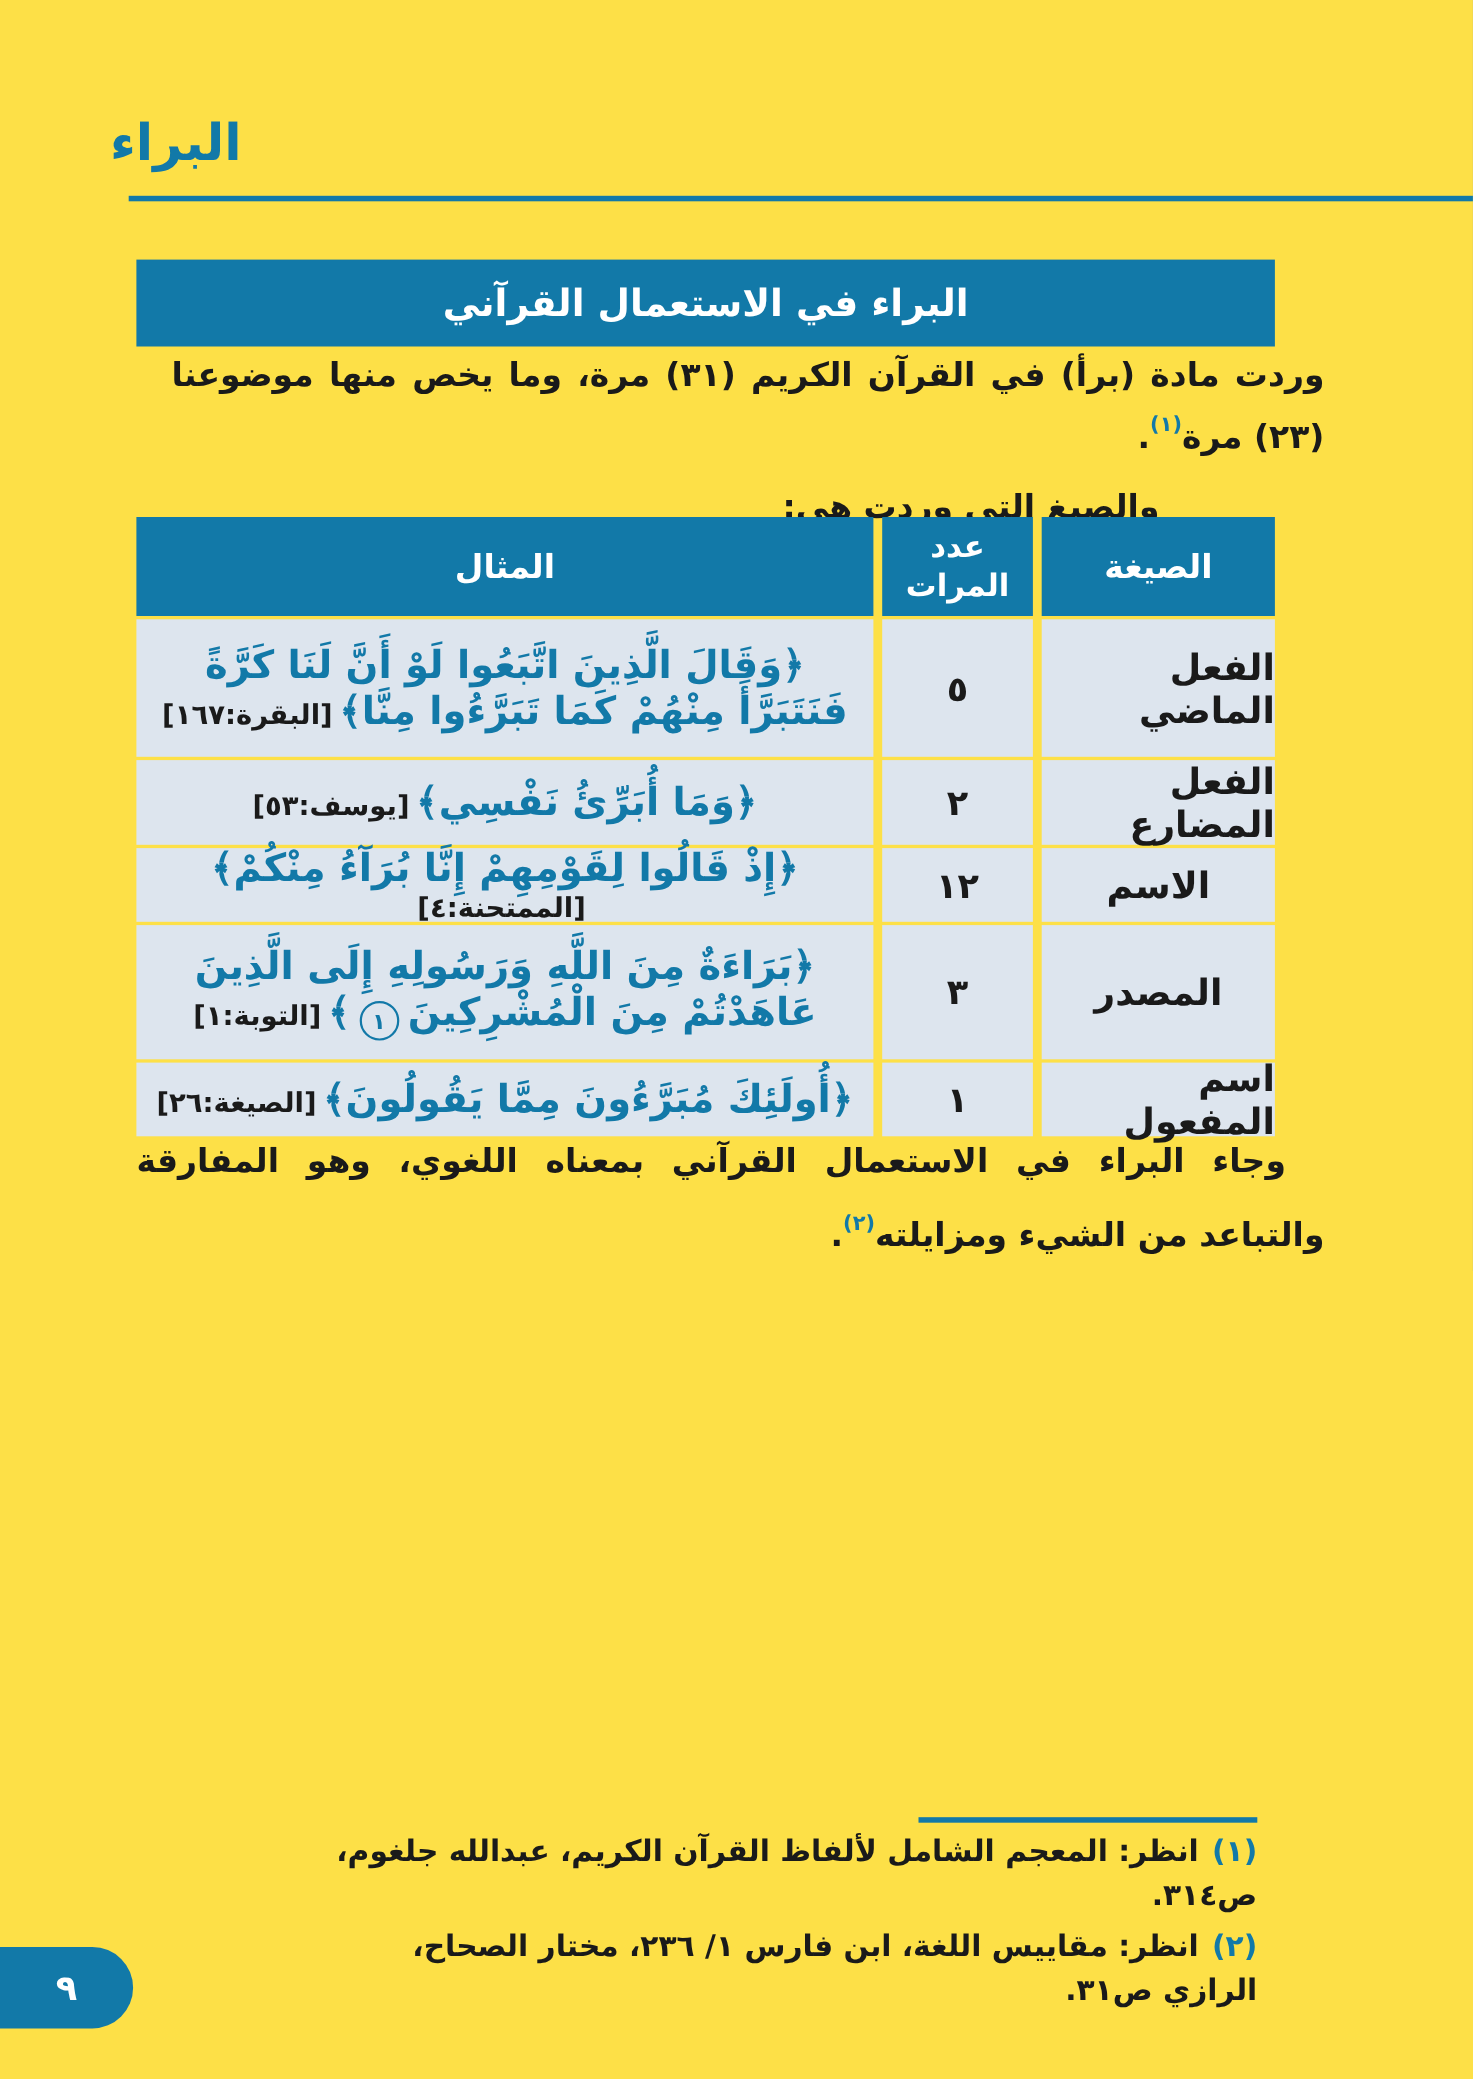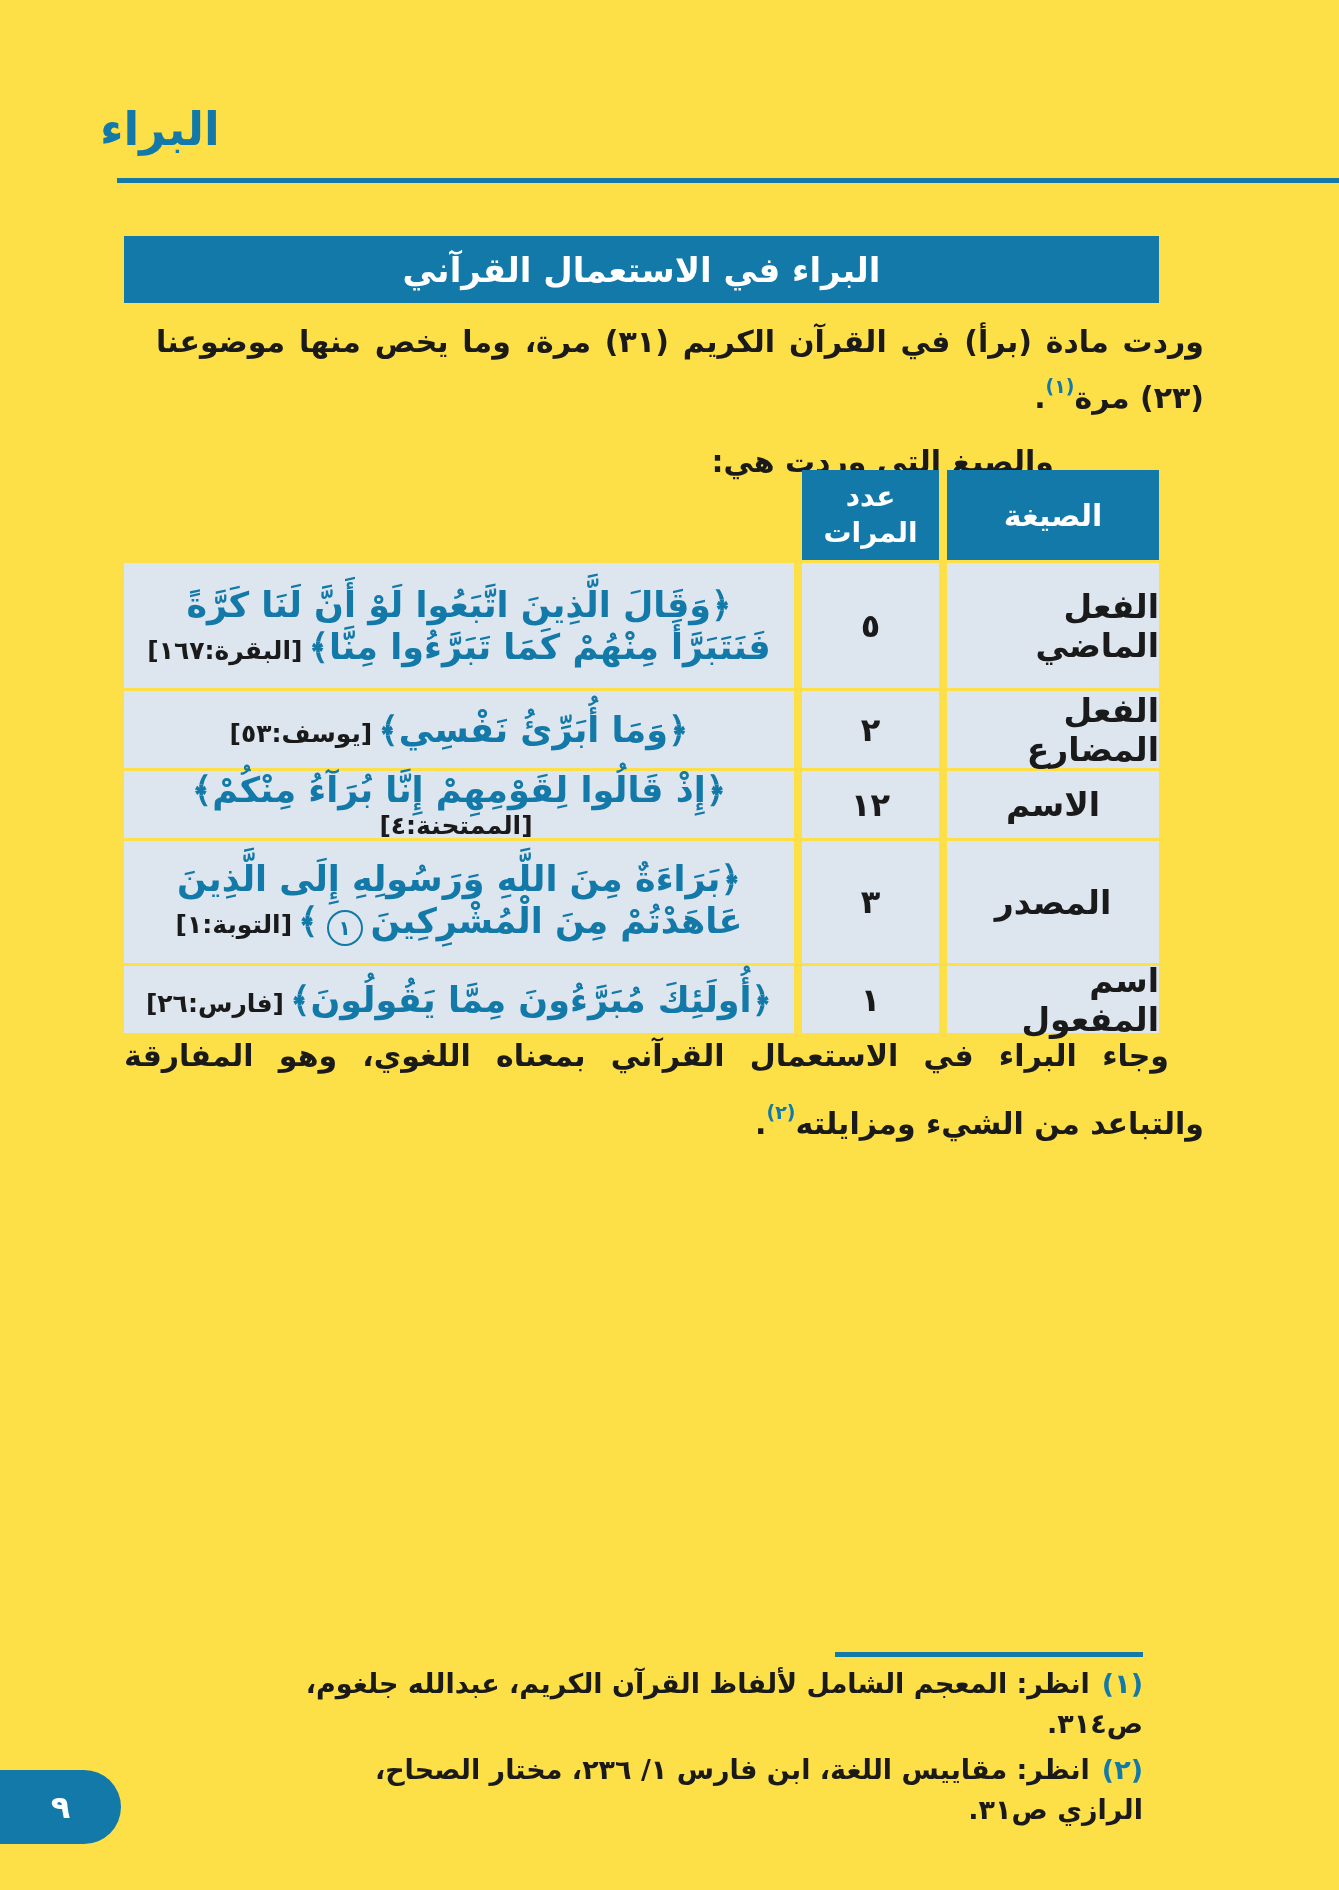--- a/index.html
+++ b/index.html
@@ -14,21 +14,21 @@
     --rowbg: #dde5ee;
     --ink: #1a1a1a;
   }
   .section-word {
     position: absolute; top: 102px; left: 100px;
     color: var(--teal); font-size: 46px; font-weight: bold; direction: rtl;
   }
   .top-rule { position: absolute; top: 178px; left: 117px; right: 0; height: 5px; background: var(--teal); }
 
   .title-bar {
-    position: absolute; top: 236px; left: 124px; width: 1035px; height: 67px;
+    position: absolute; top: 236px; left: 124px; width: 1035px; height: 79px;
     background: var(--teal); color: #fff; font-size: 34px; font-weight: bold;
     display: flex; align-items: center; justify-content: center; direction: rtl;
   }
 
   .intro { position: absolute; top: 318px; left: 124px; right: 135px; direction: rtl; color: var(--ink); margin-left: 32px; }
   .intro-p1 { font-size: 30px; font-weight: bold; line-height: 48px; text-align: justify; }
   .intro-p2 { font-size: 30px; font-weight: bold; line-height: 48px; margin-top: 16px; text-indent: 150px; }
   sup.fn-ref { color: var(--teal); font-size: 19px; position: relative; top: -4px; font-weight: bold; }
 
   .quran-table {
@@ -99,20 +99,23 @@
   <div class="quran-table">
 
     <div class="t-row t-header">
       <div class="cell cell-form">
           <span>الصيغة</span>
         </div>
       <div class="cell cell-count">
         <span>عدد</span>
         <span>المرات</span>
       </div>
+      <div class="cell cell-example">
+          <span>المثال</span>
+        </div>
     </div>
 
     <div class="t-row t-body r1">
       <div class="cell cell-form">
           <span class="form-label">الفعل الماضي</span>
         </div>
       <div class="cell cell-count">
           <span class="count-value">٥</span>
         </div>
       <div class="cell cell-example">
@@ -157,21 +160,21 @@
     </div>
 
     <div class="t-row t-body r5">
       <div class="cell cell-form">
           <span class="form-label">اسم المفعول</span>
         </div>
       <div class="cell cell-count">
           <span class="count-value">١</span>
         </div>
       <div class="cell cell-example">
-        <div class="example-content"><span class="verse">﴿أُولَئِكَ مُبَرَّءُونَ مِمَّا يَقُولُونَ﴾</span><span class="verse"></span><span class="ref">[فارس:٢٦]</span></div>
+        <div class="example-content"><span class="verse">﴿أُولَئِكَ مُبَرَّءُونَ مِمَّا يَقُولُونَ﴾</span><span class="verse"></span><span class="ref">[الصيغة:٢٦]</span></div>
       </div>
     </div>
 
   </div>
 
   <p class="closing"><span>وجاء البراء في الاستعمال القرآني بمعناه اللغوي، وهو المفارقة والتباعد من الشيء ومزايلته</span><sup class="fn-ref">(٢)</sup><span>.</span></p>
 
   <div class="fn-rule"></div>
 
   <div class="footnotes">

